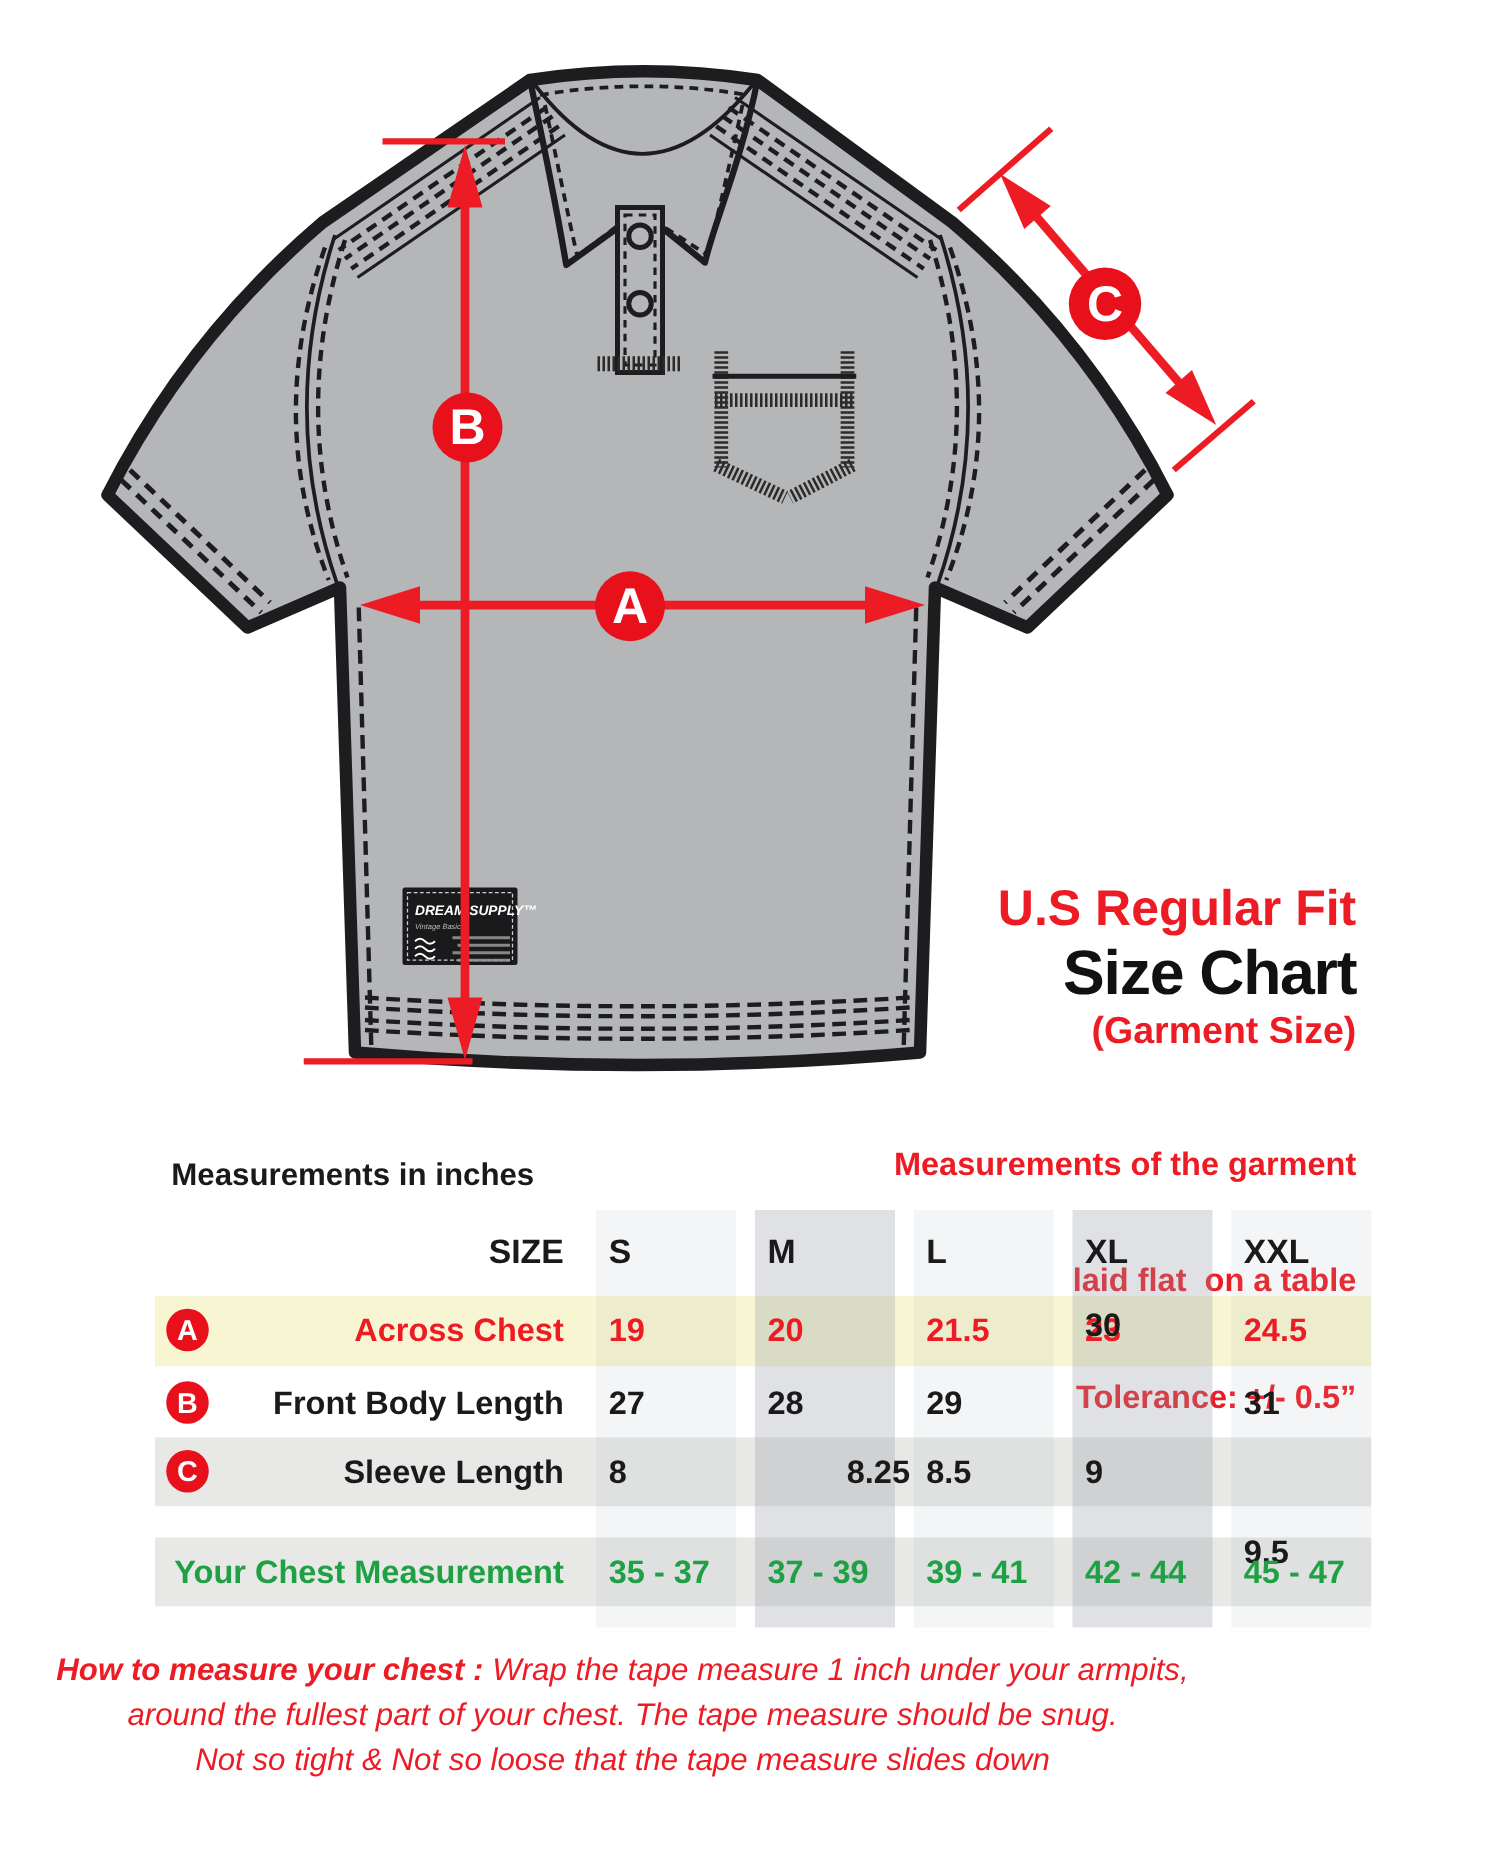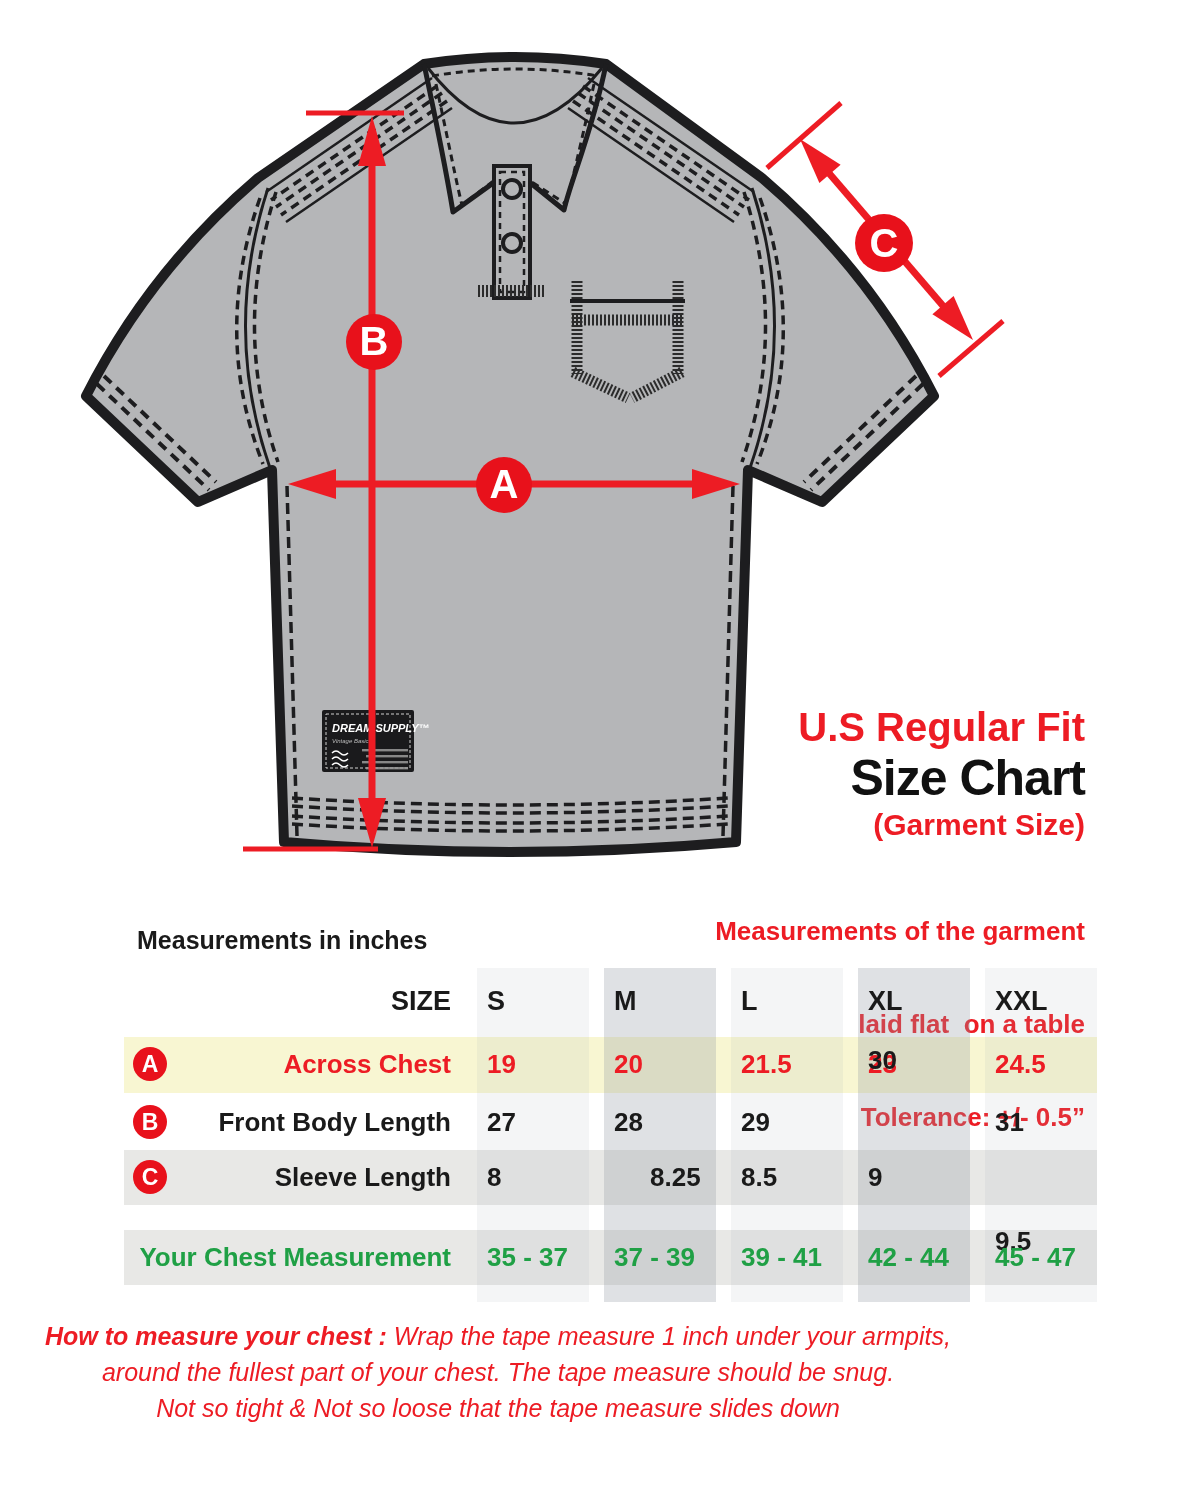--- a/index.html
+++ b/index.html
@@ -194,21 +194,21 @@
 <div class="abs tlabel c-black" style="top:1105px;">Front Body Length</div>
 <div class="abs tval c-black" style="left:487px;top:1105px;">27</div>
 <div class="abs tval c-black" style="left:614px;top:1105px;">28</div>
 <div class="abs tval c-black" style="left:741px;top:1105px;">29</div>
 <div class="abs tval c-black" style="left:868px;top:1043px;">30</div>
 <div class="abs tval c-black" style="left:995px;top:1105px;">31</div>
 
 <div class="abs badge" style="left:133px;top:1160px;">C</div>
 <div class="abs tlabel c-black" style="top:1160px;">Sleeve Length</div>
 <div class="abs tval c-black" style="left:487px;top:1160px;">8</div>
-<div class="abs tval c-black" style="left:650px;top:1160px;">8.25</div>
+<div class="abs tval c-black" style="left:620px;top:1160px;text-align:right;">8.25</div>
 <div class="abs tval c-black" style="left:741px;top:1160px;">8.5</div>
 <div class="abs tval c-black" style="left:868px;top:1160px;">9</div>
 <div class="abs tval c-black" style="left:995px;top:1224px;">9.5</div>
 
 <div class="abs tlabel c-green" style="top:1240px;">Your Chest Measurement</div>
 <div class="abs tval c-green" style="left:487px;top:1240px;">35 - 37</div>
 <div class="abs tval c-green" style="left:614px;top:1240px;">37 - 39</div>
 <div class="abs tval c-green" style="left:741px;top:1240px;">39 - 41</div>
 <div class="abs tval c-green" style="left:868px;top:1240px;">42 - 44</div>
 <div class="abs tval c-green" style="left:995px;top:1240px;">45 - 47</div>

